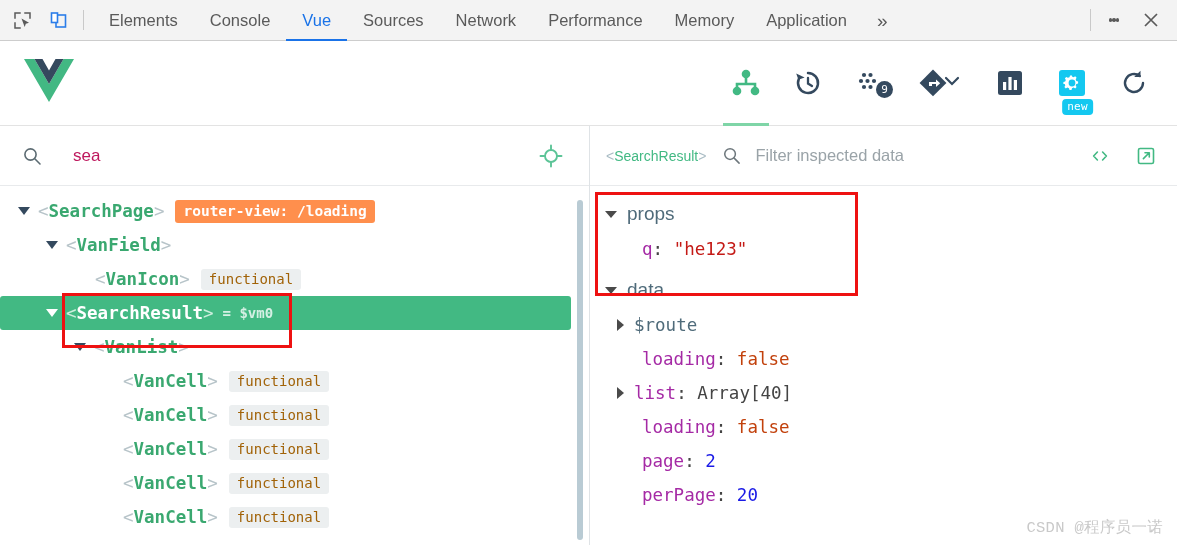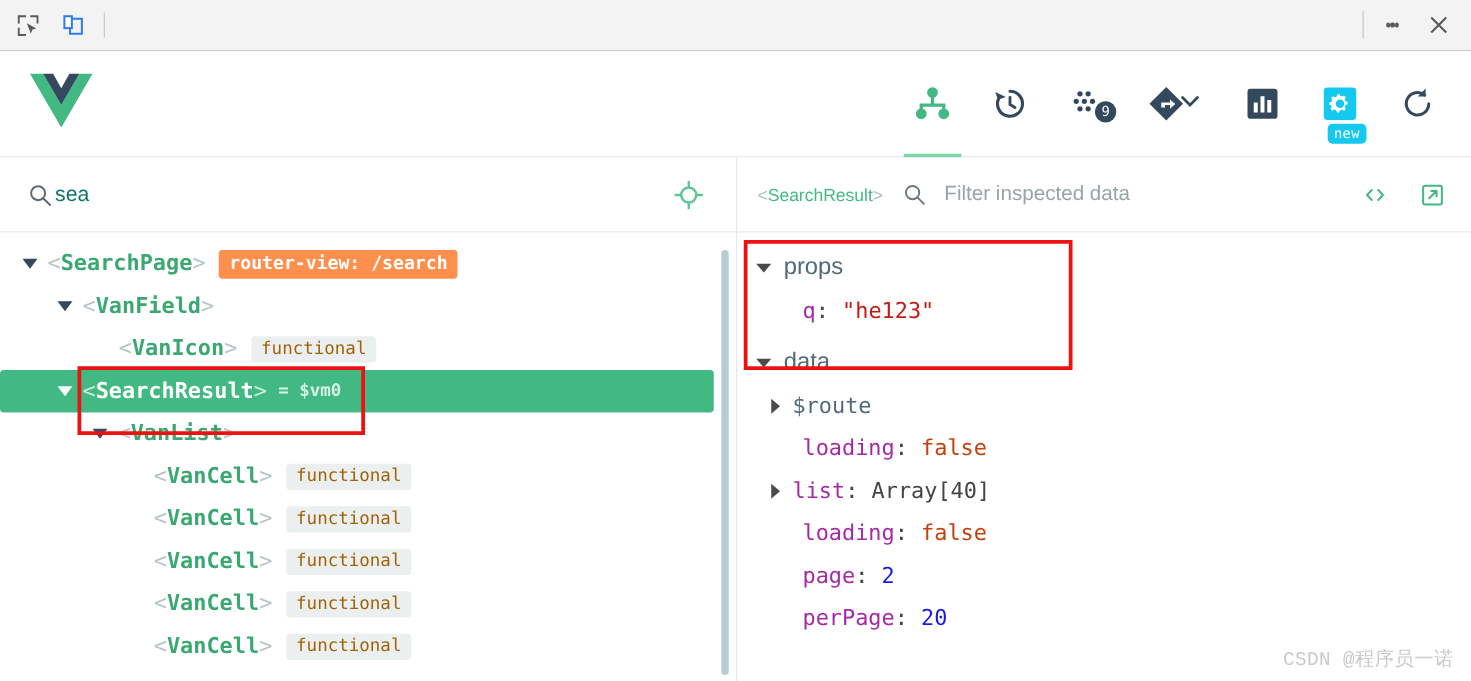--- a/index.html
+++ b/index.html
@@ -146,22 +146,22 @@
     position: relative;
     height: 60px;
     display: flex; align-items: center;
     border-bottom: 1px solid #e8eaec;
     box-sizing: border-box;
   }
   .search-icon { margin-left: 22px; display:flex; }
   .search-input {
     border: none; outline: none;
     font-size: 17px;
-    color: #0f766e;
-    margin-left: 0;
+    color: #be185d;
+    margin-left: 29px;
     width: 420px;
     background: transparent;
     font-family: "Liberation Sans", sans-serif;
   }
   .target-btn {
     position: absolute; right: 26px; top: 50%;
     transform: translateY(-50%);
     display: flex;
   }
 
@@ -346,20 +346,31 @@
       </svg>
     </div>
     <div class="dt-icon-btn">
       <svg width="19" height="19" viewBox="0 0 19 19" aria-hidden="true">
         <rect x="7" y="4" width="9.5" height="12" stroke="#2b7de9" stroke-width="1.6" fill="none"></rect>
         <rect x="2.5" y="2" width="6" height="9.5" stroke="#2b7de9" stroke-width="1.6" fill="#fff"></rect>
       </svg>
     </div>
     <div class="dt-sep"></div>
 
+    <div class="dt-tabs">
+      <div class="dt-tab">Elements</div>
+      <div class="dt-tab">Console</div>
+      <div class="dt-tab active">Vue</div>
+      <div class="dt-tab">Sources</div>
+      <div class="dt-tab">Network</div>
+      <div class="dt-tab">Performance</div>
+      <div class="dt-tab">Memory</div>
+      <div class="dt-tab">Application</div>
+      <div class="dt-more">»</div>
+    </div>
 
     <div class="dt-right">
       <div class="dt-vsep"></div>
       <div class="dt-kebab">
         <span></span>
           <span></span>
           <span></span>
       </div>
       <div class="dt-close">
         <svg width="18" height="18" viewBox="0 0 18 18" aria-hidden="true">
@@ -471,21 +482,21 @@
         </span>
       </div>
 
       <div class="tree">
 
         <div class="tree-row" style="padding-left:18px">
           <span class="arrow arrow-down"></span>
           <span class="tag-bracket">&lt;</span>
             <span class="tag-name">SearchPage</span>
             <span class="tag-bracket">&gt;</span>
-          <span class="badge-router">router-view: /search</span>
+          <span class="badge-router">router-view: /loading</span>
         </div>
 
         <div class="tree-row" style="padding-left:46px">
           <span class="arrow arrow-down"></span>
           <span class="tag-bracket">&lt;</span>
             <span class="tag-name">VanField</span>
             <span class="tag-bracket">&gt;</span>
         </div>
 
         <div class="tree-row" style="padding-left:74px">

